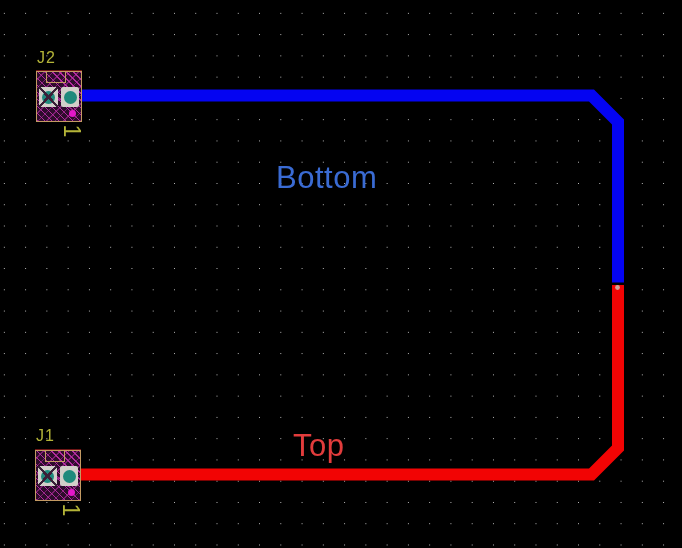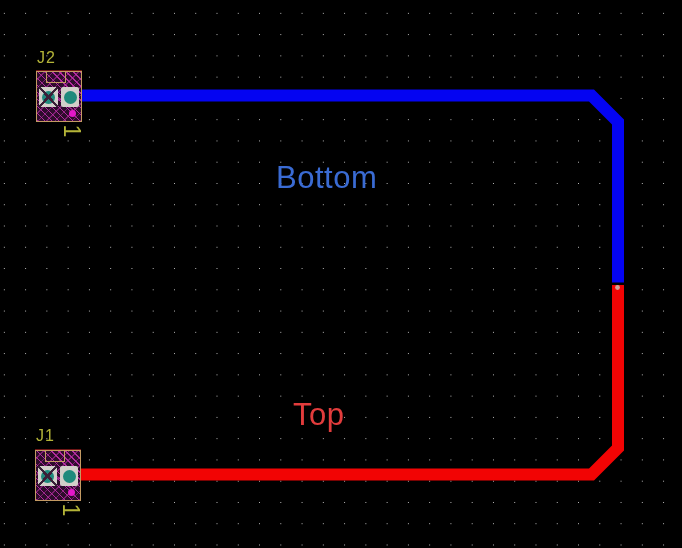--- a/index.html
+++ b/index.html
@@ -13,21 +13,21 @@
     background-position:2.9px 11.9px;
     font-family:"Liberation Sans", sans-serif;
     padding-left:35px;
   }
   svg.trace-layer{position:absolute;left:0;top:0;}
   .trace{fill:none;stroke-width:12;stroke-linecap:butt;stroke-linejoin:miter;}
 
   
   .net-label{position:absolute;font-size:31px;font-weight:normal;letter-spacing:0.5px;}
   .net-bottom{left:276px;top:125px;color:#3a6bd3;margin-top:35px;}
-  .net-top{left:293px;top:397px;color:#e23c3c;}
+  .net-top{left:293px;top:428px;color:#e23c3c;}
 
   
   .footprint{position:absolute;width:60px;}
   .fp-j2{left:36px;top:49px;}
   .fp-j1{left:35px;top:427px;}
   .refdes{
     position:absolute;left:1px;top:0;
     color:#b4b438;font-size:16px;line-height:18px;letter-spacing:1px;
   }
   .fp-body{

